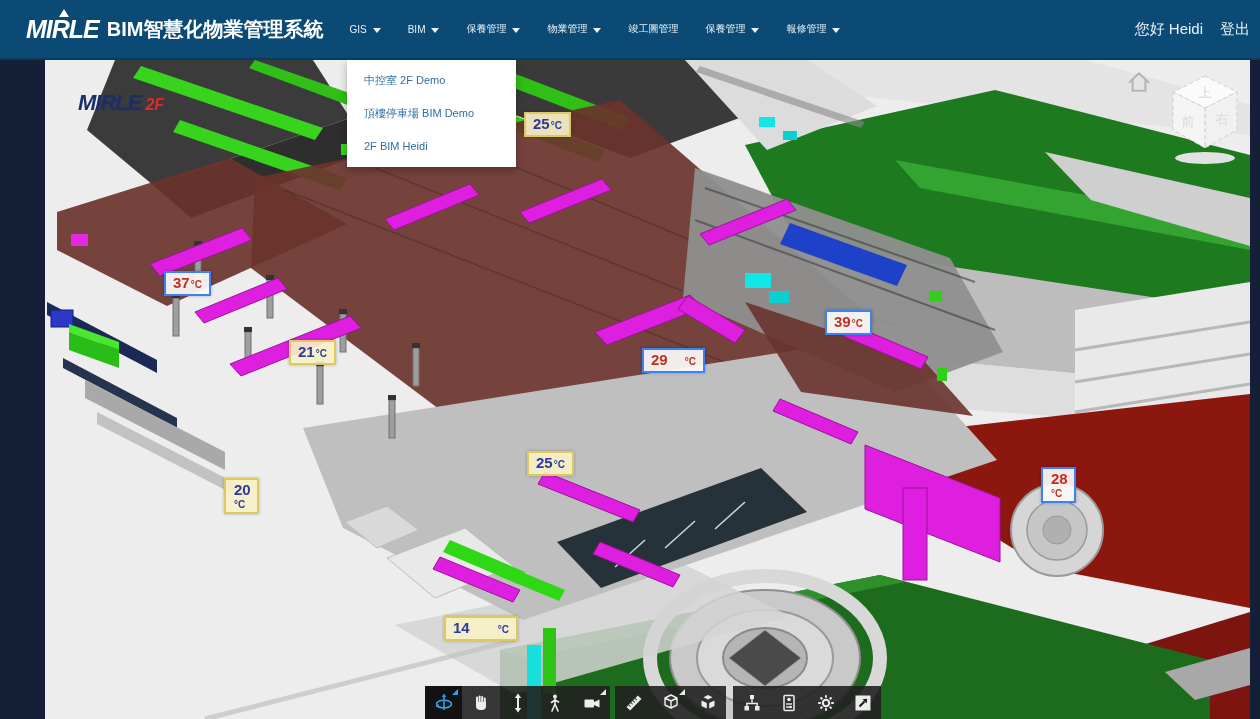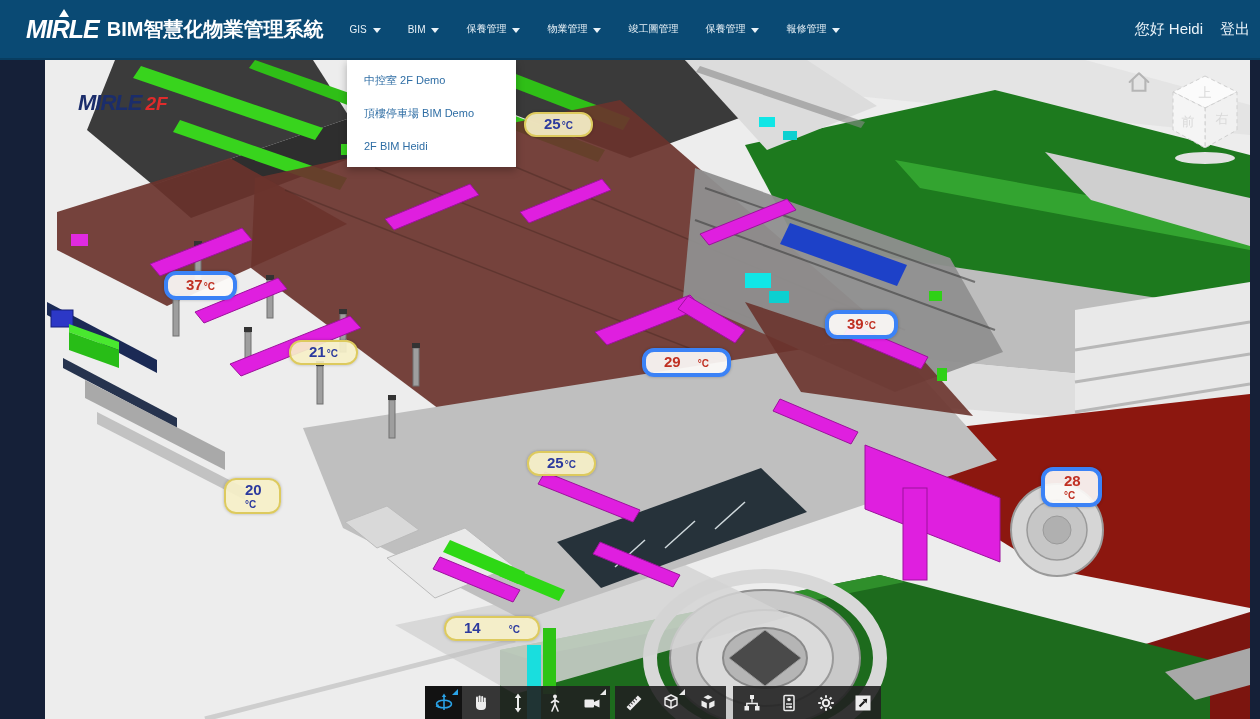--- a/index.html
+++ b/index.html
@@ -24,28 +24,28 @@
   
   .strip{position:absolute;top:60px;bottom:0;background:#152038;z-index:5;}
   .strip.left{left:0;width:45px;}
   .strip.right{right:0;width:10px;}
   .viewer{position:absolute;left:45px;top:60px;width:1205px;height:659px;background:#ededed;
           overflow:hidden;z-index:10;}
   .scene{position:absolute;left:0;top:0;}
 
   .watermark{position:absolute;left:33px;top:30px;font-style:italic;font-weight:800;display:flex;align-items:baseline;gap:4px;}
   .wm-brand{color:#1b2d6b;font-size:22px;letter-spacing:-1px;}
-  .wm-floor{color:#e02b2b;font-size:19px;}
-
-  
-  .temp{position:absolute;display:flex;align-items:baseline;padding:2px 18px;border-radius:12px;
+  .wm-floor{color:#e02b2b;font-size:16px;}
+
+  
+  .temp{position:absolute;display:flex;align-items:baseline;padding:2px 7px;border-radius:0;
         font-weight:700;line-height:1.1;cursor:pointer;box-shadow:0 0 3px rgba(0,0,0,.25);}
   .temp .num{font-size:15px;}
   .temp .unit{font-size:10px;margin-left:1px;}
-  .temp.alarm{background:rgba(252,250,248,.93);border:4px solid #3b82f6;color:#c03022;}
+  .temp.alarm{background:rgba(252,250,248,.93);border:2px solid #3b82f6;color:#c03022;}
   .temp.cool{background:rgba(246,240,200,.92);border:2px solid #ddca5e;color:#2c3a9e;}
 
   
   .dropdown{position:absolute;left:302px;top:0;width:169px;background:#fff;z-index:40;
             box-shadow:0 3px 8px rgba(0,0,0,.28);padding:4px 0;}
   .dropdown-item{height:33px;line-height:33px;padding-left:17px;font-size:11px;color:#2e6da4;
                  white-space:nowrap;cursor:pointer;}
 
   
   .home-btn{position:absolute;left:1080px;top:8px;width:28px;height:28px;cursor:pointer;}

